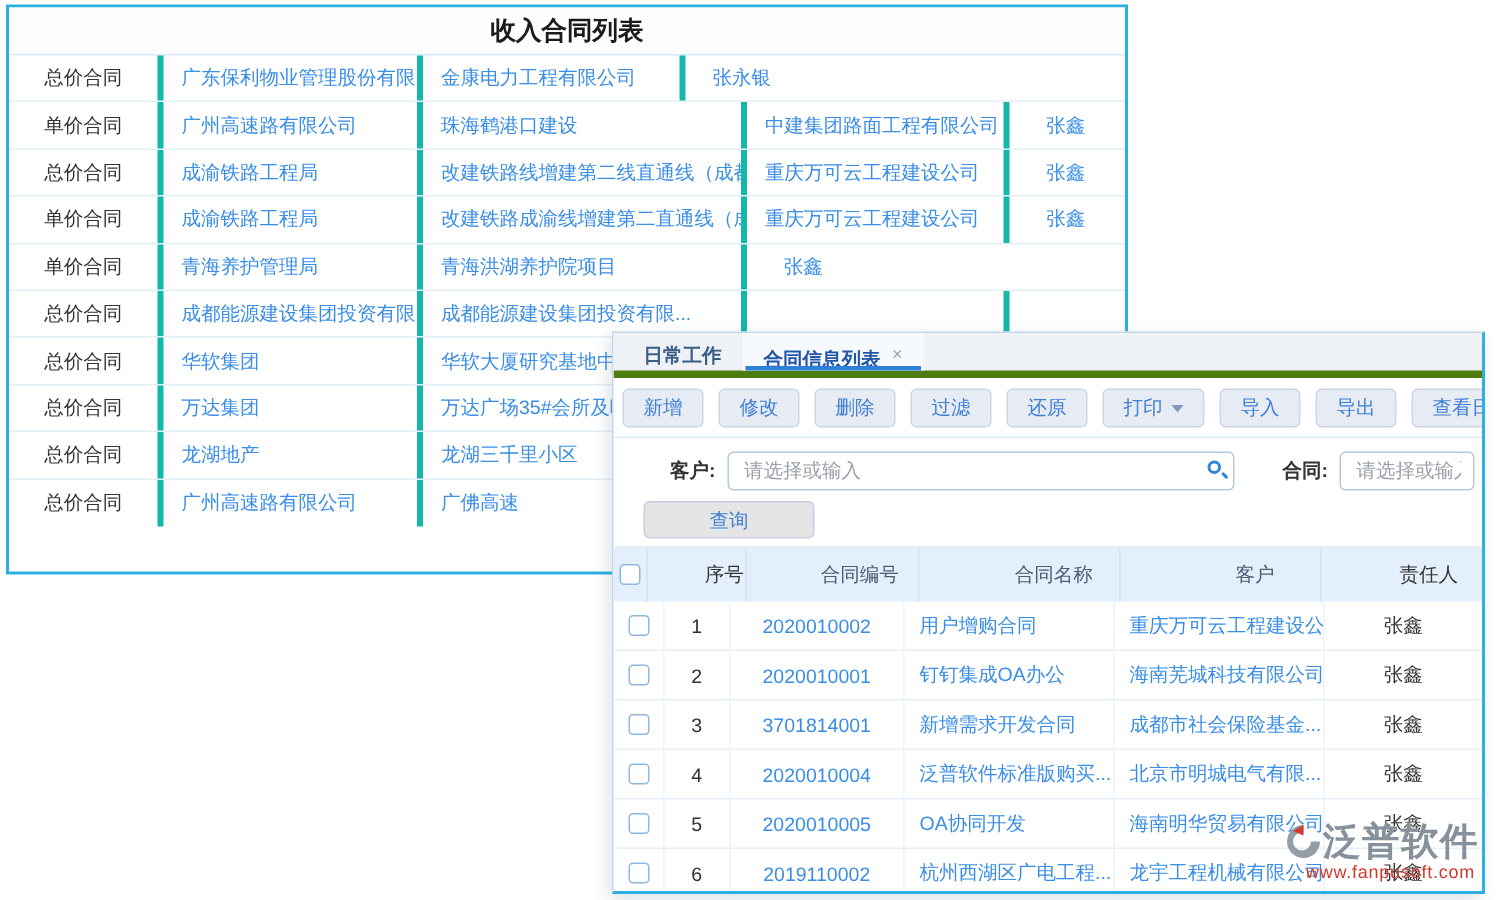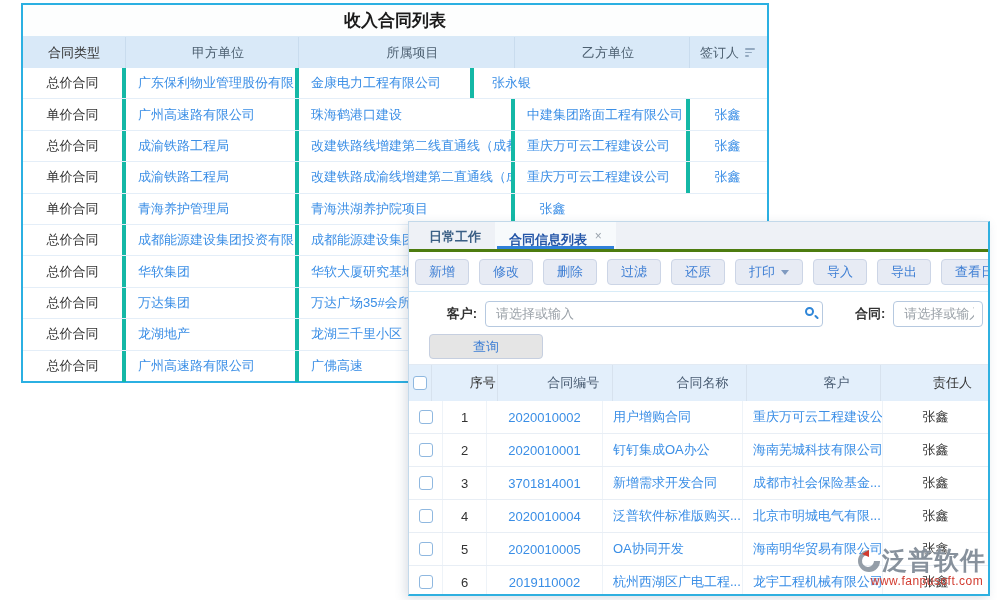--- a/index.html
+++ b/index.html
@@ -1,20 +1,20 @@
 <!DOCTYPE html>
 <html><head>
 <meta charset="utf-8">
 <style>
   * { margin:0; padding:0; box-sizing:border-box; }
   html,body { width:1000px; height:600px; overflow:hidden; background:#fff;
               font-family:"Liberation Sans","DejaVu Sans",sans-serif; }
 
   
-  .back-panel { position:absolute; left:21px; top:3px; width:748px; height:380px;
+  .back-panel { position:absolute; left:4px; top:3px; width:748px; height:380px;
                 background:#fff; border:2px solid #2bb0e2; z-index:10; }
   .bp-title { height:32px; line-height:32px; text-align:center; font-size:17px;
               font-weight:bold; color:#1b1b1b; background:#fdfefe;
               border-bottom:1px solid #d9eaf7; }
   .bp-header { display:flex; height:31px; background:#d9e9f8; color:#4d6071;
                font-size:13px; align-items:center; }
   .bp-header .bc { border-right:1px solid #c9dcee; height:100%;
                    display:flex; align-items:center; justify-content:center; }
   .bp-header .bc:last-child { border-right:none; }
   .brow { display:flex; height:31.4px; border-bottom:1px solid #e4eef8; font-size:13px; }
@@ -33,21 +33,21 @@
   .sort-icon i { display:block; height:1.5px; background:#93a9c0; border-radius:1px; }
   .sort-icon i:nth-child(1){ width:10px; } .sort-icon i:nth-child(2){ width:7px; }
   .sort-icon i:nth-child(3){ width:4px; }
 
   
   .front-panel { position:absolute; left:408px; top:221px; width:582px; height:375px;
                  background:#fff; z-index:20; overflow:hidden;
                  border-top:1px solid #c3d9ea; border-left:1px solid #c3d9ea;
                  border-right:2px solid #2fb0e0; border-bottom:2px solid #2fb0e0;
                  box-shadow:-3px 3px 10px rgba(60,90,120,.18); }
-  .tabbar { display:flex; height:30px; background:#eef1f6; border-bottom:3px solid #4d7c0f;
+  .tabbar { display:flex; height:30px; background:#eef1f6; border-bottom:5px solid #4d7c0f;
             padding-left:6px; }
   .tab { position:relative; line-height:29px; padding:0 14px; font-size:13px;
          font-weight:bold; color:#3a5f85; cursor:pointer; }
   .tab.active { color:#2456a8; background:#f7fafc; }
   .tab.active::after { content:""; position:absolute; left:2px; right:2px; bottom:0;
                        height:3px; background:#2f80d9; }
   .tab .close { font-weight:normal; font-size:12px; color:#9aa3ad; margin-left:4px;
                 vertical-align:4px; }
   .toolbar { display:flex; gap:10px; padding:7px 6px 6px 6px;
              border-bottom:1px solid #d8ecf8; }
@@ -97,34 +97,20 @@
   .wm-text { font-size:25px; font-weight:bold; color:rgba(125,136,148,.92);
              letter-spacing:1px; text-shadow:0 0 1px #fff; }
   .wm-url { font-size:12px; color:#d23a2e; text-align:center; margin-top:-3px;
             letter-spacing:.5px; }
 </style>
 </head>
 <body>
 
 <div class="back-panel">
   <div class="bp-title">收入合同列表</div>
-  <div class="bp-header">
-    <div class="bc c1">合同类型</div>
-    <div class="bc c2">甲方单位</div>
-    <div class="bc c3">所属项目</div>
-    <div class="bc c4">乙方单位</div>
-    <div class="bc c5">
-      <span>签订人</span>
-      <span class="sort-icon">
-          <i></i>
-          <i></i>
-          <i></i>
-        </span>
-    </div>
-  </div>
 
   <div class="brow">
     <div class="bc c1">总价合同</div>
     <div class="bc c2 blue">广东保利物业管理股份有限...</div>
     <div class="bc c4 blue">金康电力工程有限公司</div>
     <div class="bc c5 blue">张永银</div>
   </div>
   <div class="brow">
     <div class="bc c1">单价合同</div>
     <div class="bc c2 blue">广州高速路有限公司</div>

